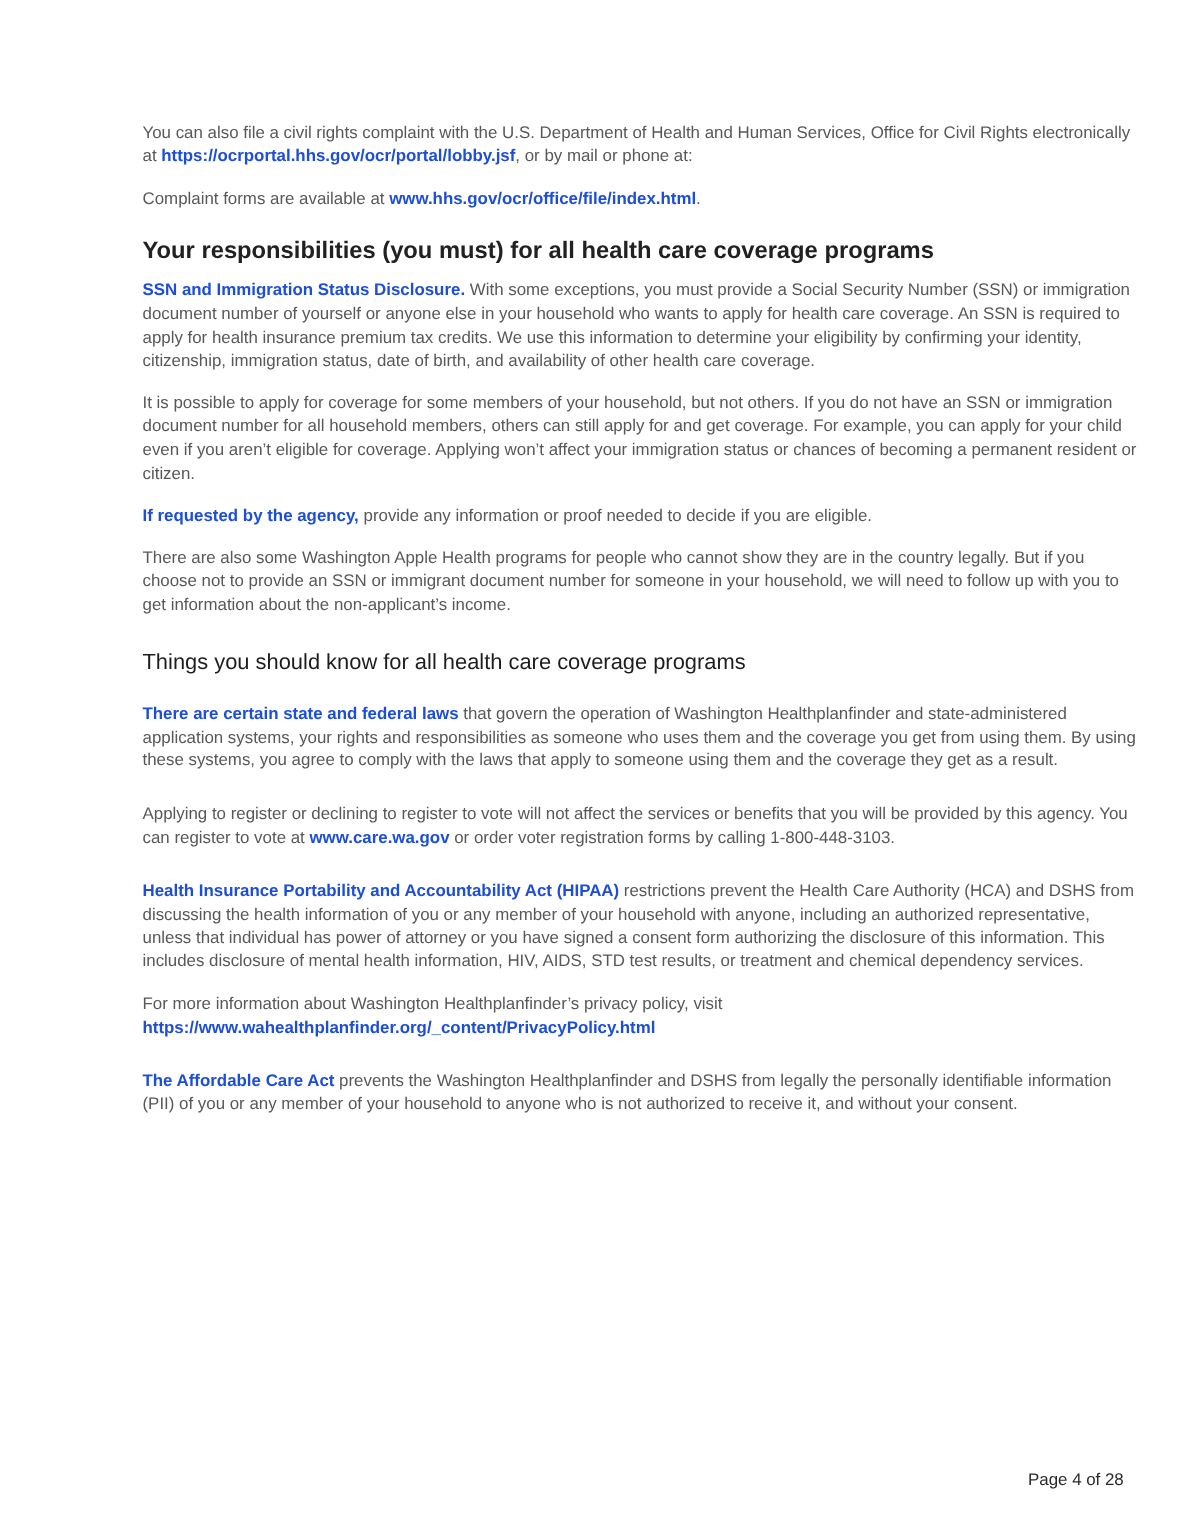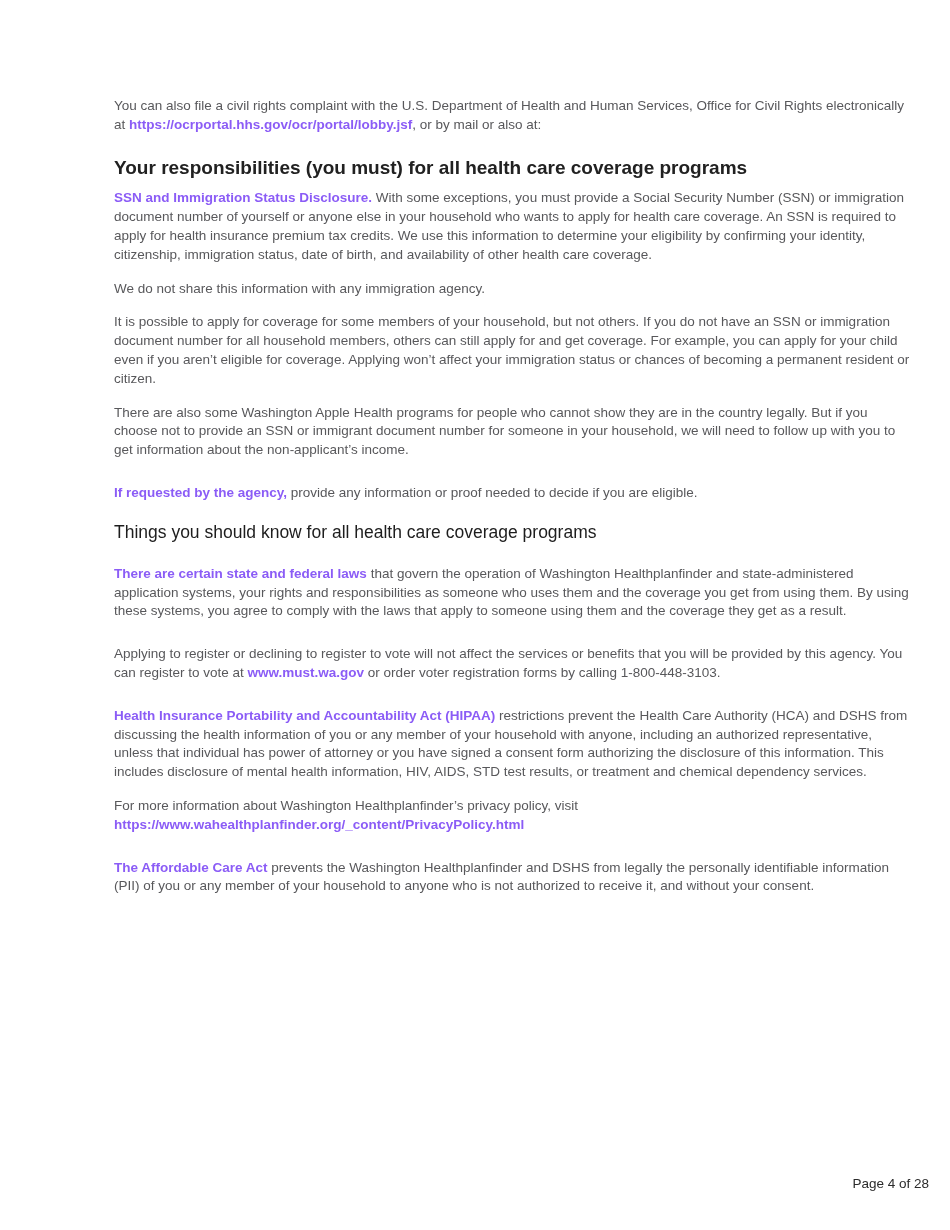--- a/index.html
+++ b/index.html
@@ -16,73 +16,73 @@
     position: absolute;
     left: 114px;
     top: 97px;
     width: 798px;
     color: #58585b;
     font-size: 13.5px;
     line-height: 18.8px;
   }
   p.para { margin: 0 0 15px 0; }
   p.gap-lg { margin-bottom: 24px; }
-  .b { font-weight: 700; color: #8b5cf6; }
+  .b { font-weight: 700; color: #1d4ed8; }
   .addr-line { display: block; }
   .subheading {
     font-weight: 700;
     color: #212121;
     font-size: 19px;
     margin: 24px 0 12px 0;
   }
   .section-heading {
     font-weight: 400;
     color: #1d1d1d;
     font-size: 17.5px;
     line-height: 22px;
     margin: 18px 0 22px 0;
   }
   .url-line { display: block; }
   .page-footer {
     position: absolute;
-    right: 21px;
+    right: 51px;
     top: 1176px;
     font-size: 13.5px;
     color: #2b2b2b;
     font-family: "Liberation Sans", "DejaVu Sans", sans-serif;
   }
 </style>
 </head>
 <body>
 
 <div class="doc-page">
   <div class="content">
 
-    <p class="para"><span>You can also file a civil rights complaint with the U.S. Department of Health and Human Services, Office for Civil Rights electronically at </span><span class="b">https://ocrportal.hhs.gov/ocr/portal/lobby.jsf</span><span>, or by mail or also at:</span></p>
+    <p class="para"><span>You can also file a civil rights complaint with the U.S. Department of Health and Human Services, Office for Civil Rights electronically at </span><span class="b">https://ocrportal.hhs.gov/ocr/portal/lobby.jsf</span><span>, or by mail or phone at:</span></p>
 
 
+    <p class="para gap-lg"><span>Complaint forms are available at </span><span class="b">www.hhs.gov/ocr/office/file/index.html</span><span>.</span></p>
 
     <h2 class="subheading">Your responsibilities (you must) for all health care coverage programs</h2>
 
     <p class="para"><span class="b">SSN and Immigration Status Disclosure.</span><span> With some exceptions, you must provide a Social Security Number (SSN) or immigration document number of yourself or anyone else in your household who wants to apply for health care coverage. An SSN is required to apply for health insurance premium tax credits. We use this information to determine your eligibility by confirming your identity, citizenship, immigration status, date of birth, and availability of other health care coverage.</span></p>
 
-    <p class="para">We do not share this information with any immigration agency.</p>
 
     <p class="para">It is possible to apply for coverage for some members of your household, but not others. If you do not have an SSN or immigration document number for all household members, others can still apply for and get coverage. For example, you can apply for your child even if you aren’t eligible for coverage. Applying won’t affect your immigration status or chances of becoming a permanent resident or citizen.</p>
 
+    <p class="para"><span class="b">If requested by the agency,</span><span> provide any information or proof needed to decide if you are eligible.</span></p>
+
     <p class="para gap-lg">There are also some Washington Apple Health programs for people who cannot show they are in the country legally. But if you choose not to provide an SSN or immigrant document number for someone in your household, we will need to follow up with you to get information about the non-applicant’s income.</p>
-
-    <p class="para"><span class="b">If requested by the agency,</span><span> provide any information or proof needed to decide if you are eligible.</span></p>
 
     <h1 class="section-heading">Things you should know for all health care coverage programs</h1>
 
     <p class="para gap-lg"><span class="b">There are certain state and federal laws</span><span> that govern the operation of Washington Healthplanfinder and state-administered application systems, your rights and responsibilities as someone who uses them and the coverage you get from using them. By using these systems, you agree to comply with the laws that apply to someone using them and the coverage they get as a result.</span></p>
 
 
-    <p class="para gap-lg"><span>Applying to register or declining to register to vote will not affect the services or benefits that you will be provided by this agency. You can register to vote at </span><span class="b">www.must.wa.gov</span><span> or order voter registration forms by calling 1-800-448-3103.</span></p>
+    <p class="para gap-lg"><span>Applying to register or declining to register to vote will not affect the services or benefits that you will be provided by this agency. You can register to vote at </span><span class="b">www.care.wa.gov</span><span> or order voter registration forms by calling 1-800-448-3103.</span></p>
 
     <p class="para"><span class="b">Health Insurance Portability and Accountability Act (HIPAA)</span><span> restrictions prevent the Health Care Authority (HCA) and DSHS from discussing the health information of you or any member of your household with anyone, including an authorized representative, unless that individual has power of attorney or you have signed a consent form authorizing the disclosure of this information. This includes disclosure of mental health information, HIV, AIDS, STD test results, or treatment and chemical dependency services.</span></p>
 
     <p class="para gap-lg"><span>For more information about Washington Healthplanfinder’s privacy policy, visit</span><span class="url-line b">https://www.wahealthplanfinder.org/_content/PrivacyPolicy.html</span></p>
 
     <p class="para"><span class="b">The Affordable Care Act</span><span> prevents the Washington Healthplanfinder and DSHS from legally the personally identifiable information (PII) of you or any member of your household to anyone who is not authorized to receive it, and without your consent.</span></p>
 
   </div>
 
   <div class="page-footer">Page 4 of 28</div>

